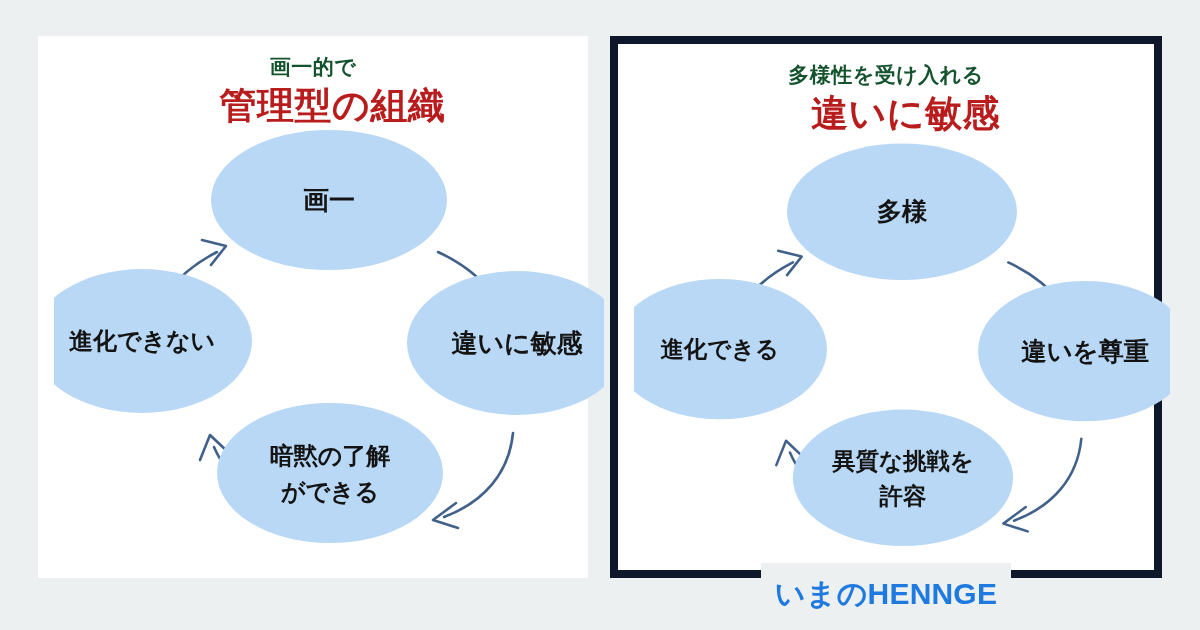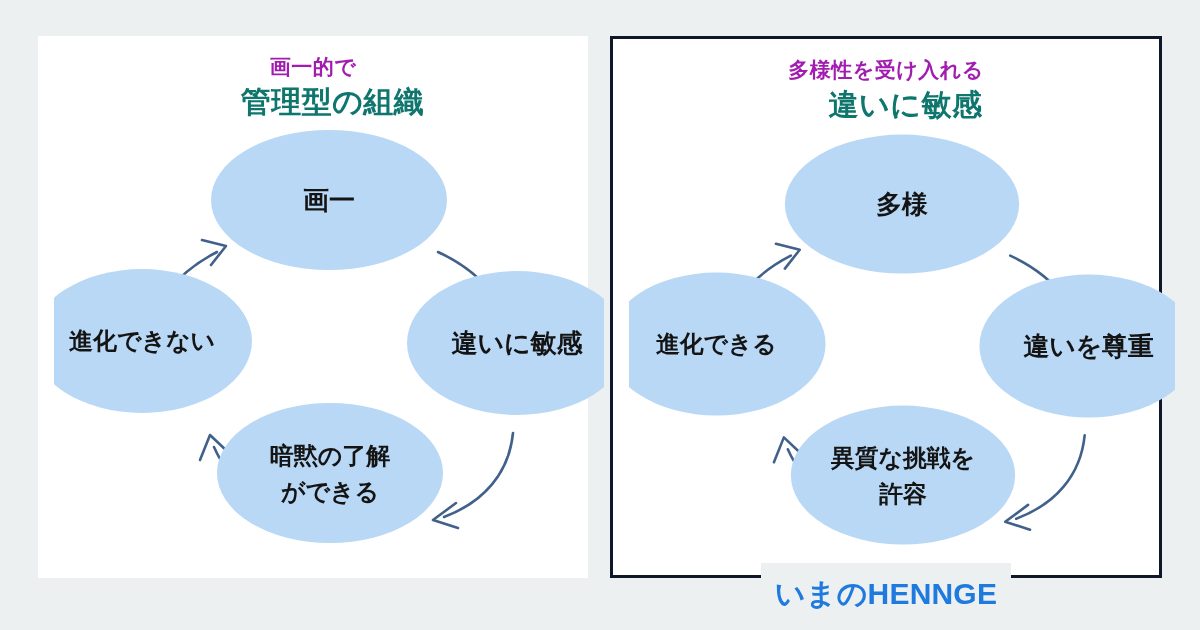--- a/index.html
+++ b/index.html
@@ -29,43 +29,43 @@
     background: #ffffff;
   }
   .panel--left {
     left: 38px;
     width: 550px;
     border: 0;
   }
   .panel--right {
     left: 610px;
     width: 552px;
-    border: 3px solid #0f172a;
+    border: 8px solid #0f172a;
   }
 
   
   .headings {
     position: absolute;
     left: 0;
     right: 0;
     top: 18px;
     text-align: center;
     pointer-events: none;
   }
   .subheading {
     font-size: 21px;
     font-weight: 700;
-    color: #a21caf;
+    color: #14532d;
     letter-spacing: 0.5px;
     line-height: 1.25;
   }
   .heading {
-    font-size: 30px;
-    font-weight: 700;
-    color: #0f766e;
+    font-size: 37px;
+    font-weight: 700;
+    color: #b91c1c;
     letter-spacing: 0.5px;
     line-height: 1.3;
     margin-top: 2px;
     margin-left: 39px;
   }
 
   
   .cycle {
     position: absolute;
     left: 16px;

